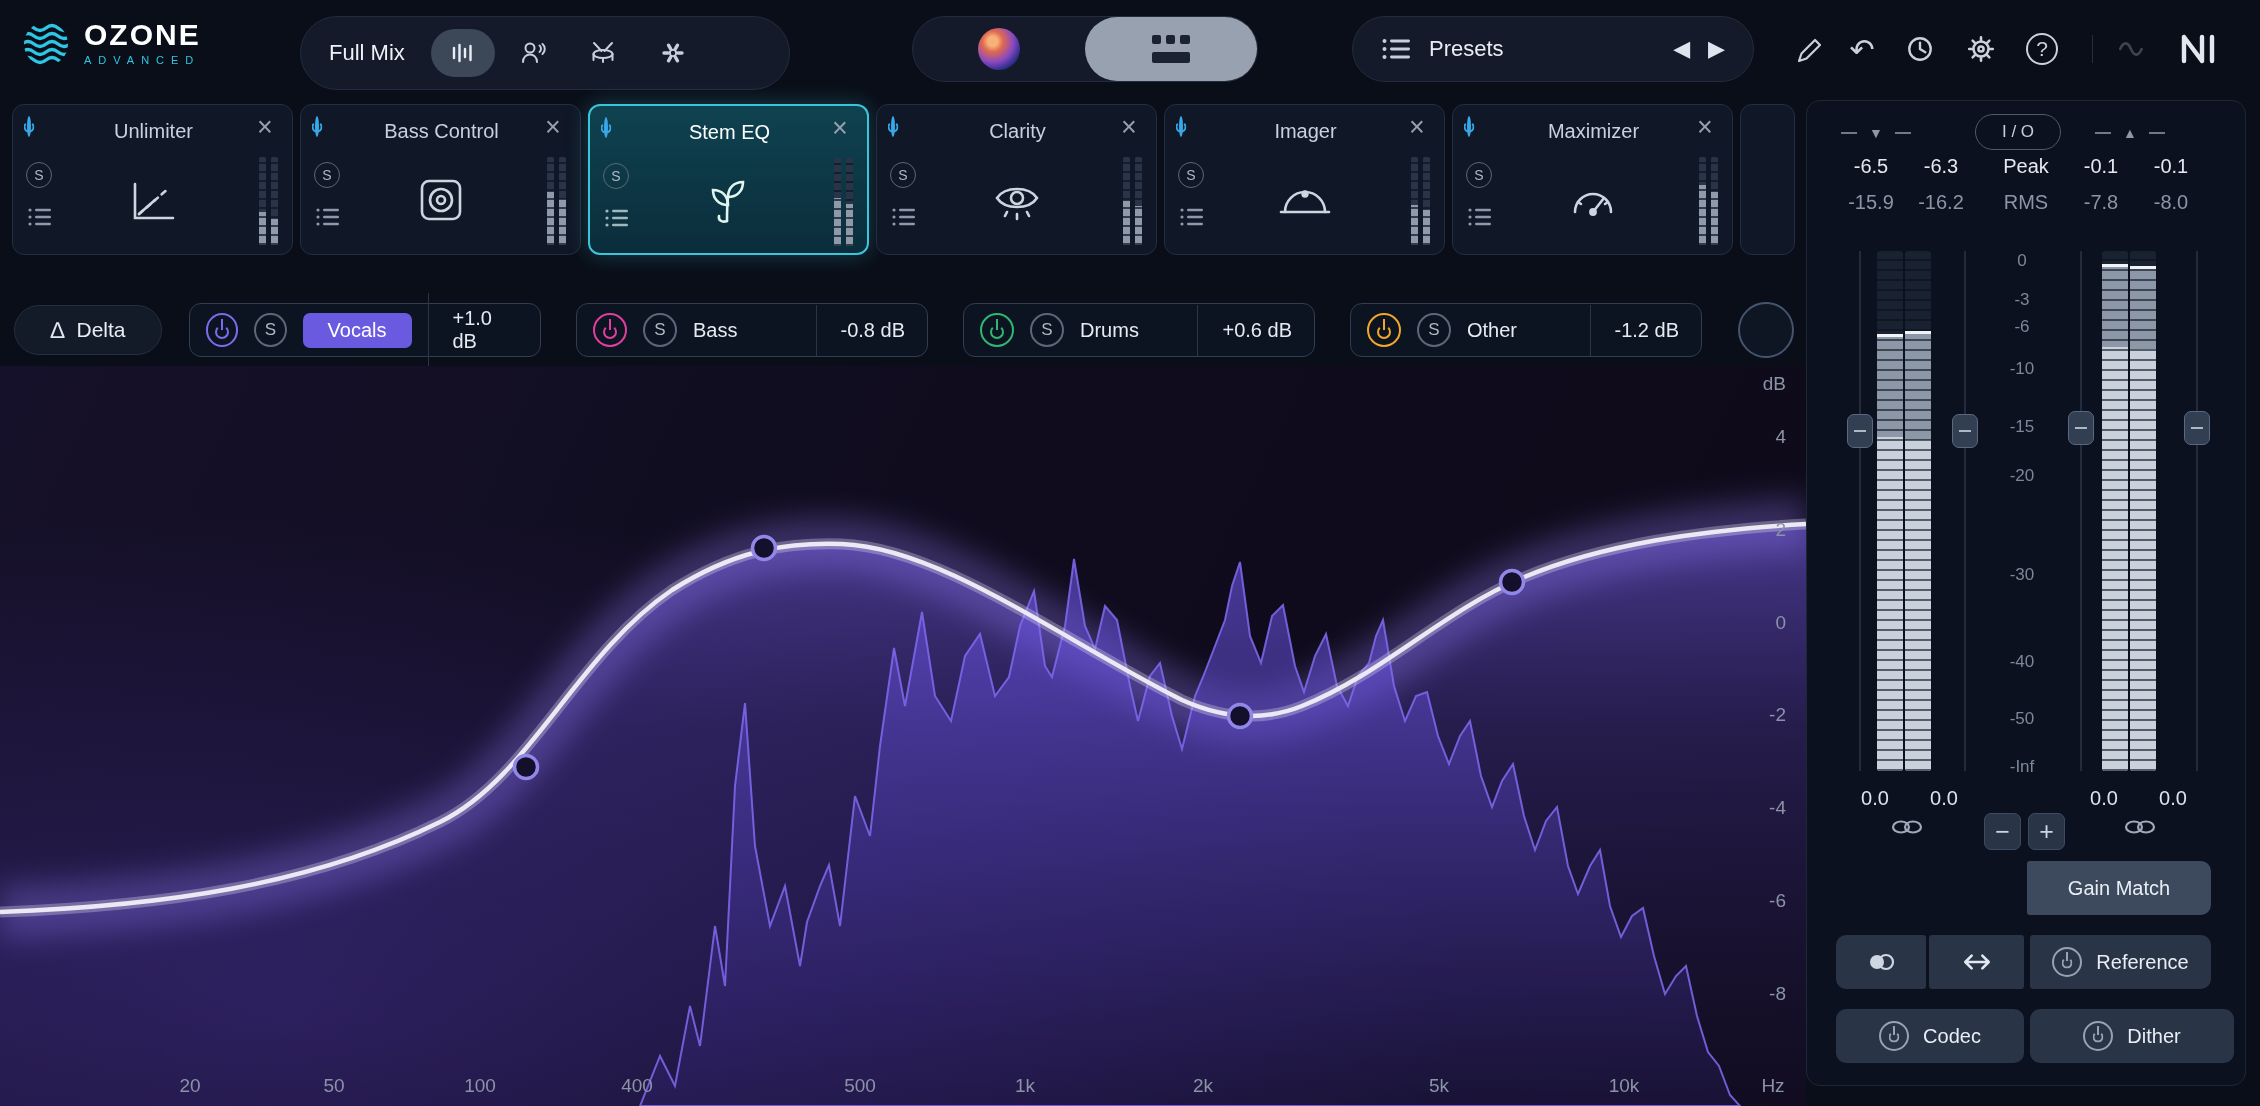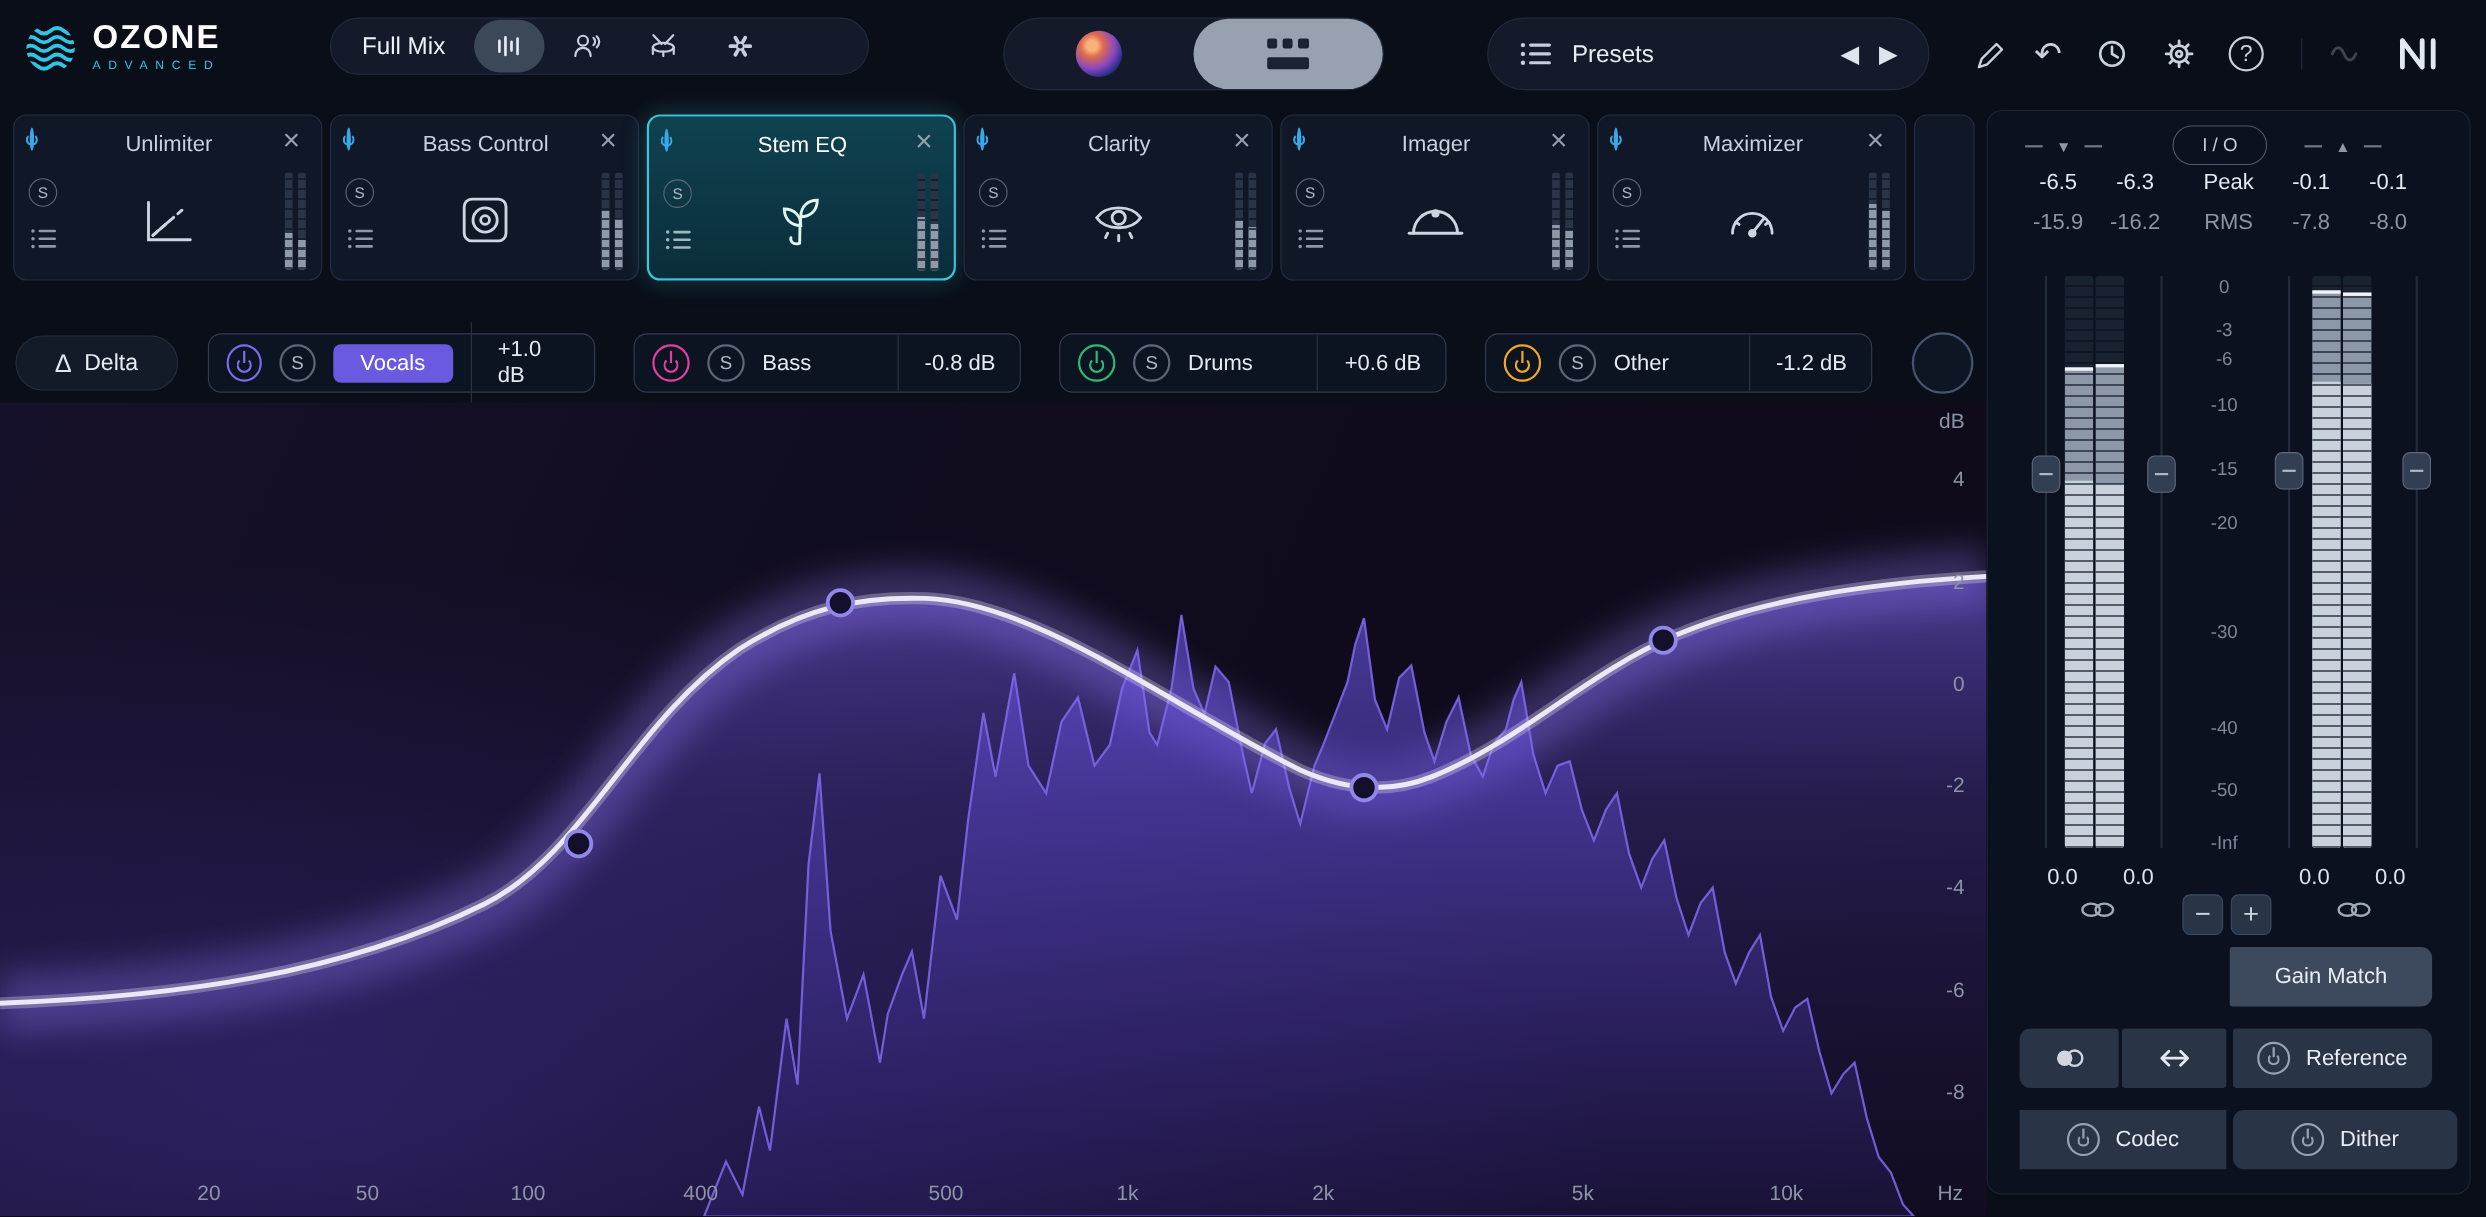--- a/index.html
+++ b/index.html
@@ -5,21 +5,21 @@
 *{box-sizing:border-box;margin:0;padding:0}
 html,body{background:#060a12}
 #app{position:relative;width:2260px;height:1106px;background:#0a0e18;font-family:"Liberation Sans",sans-serif;color:#cfd6e2;overflow:hidden}
 .abs{position:absolute}
 svg{display:block}
 
 .logo{left:22px;top:20px;display:flex;gap:14px}
 .logo .t1{font-size:30px;font-weight:bold;color:#fff;letter-spacing:2px;line-height:30px}
 .logo .t2{font-size:11px;color:#2fc6e4;letter-spacing:7px;margin-top:4px}
 .pill{background:#141a29;border:1px solid #222c3e;border-radius:40px}
-.fullmix{left:300px;top:16px;width:490px;height:52px;display:flex;align-items:center;padding:0 12px 0 28px;gap:6px}
+.fullmix{left:300px;top:16px;width:490px;height:74px;display:flex;align-items:center;padding:0 12px 0 28px;gap:6px}
 .fullmix .lbl{font-size:22px;color:#eef2f7;margin-right:20px}
 .mixbtn{width:64px;height:48px;border-radius:28px;display:flex;align-items:center;justify-content:center}
 .mixbtn.sel{background:#3c4758}
 .viewtoggle{left:912px;top:16px;width:346px;height:66px;display:flex}
 .vseg{flex:1;display:flex;align-items:center;justify-content:center;border-radius:33px}
 .vseg.light{background:#97a1b0}
 .sphere{width:42px;height:42px;border-radius:50%;background:radial-gradient(circle at 35% 32%,#f7b27a 0 12%,#e06a4e 26%,#8b49c0 52%,#2c2f8a 74%,#101a3e 100%)}
 .blocks{width:38px;height:28px;position:relative}
 .blocks i{position:absolute;background:#1b2230;border-radius:2px}
 .blocks .b1{top:0;left:0;width:9px;height:9px}
@@ -88,21 +88,21 @@
 .sl{left:185px;width:60px;text-align:center;font-size:17px;color:#7d8798}
 .gv{top:686px;width:70px;text-align:center;font-size:20px;color:#dde3ec}
 .linkic{top:716px;color:#9fa9b8}
 .sq{top:712px;width:37px;height:37px;border-radius:7px;background:#2a3447;border:1px solid #3d4b62;color:#ccd4e0;font-size:25px;display:flex;align-items:center;justify-content:center}
 .bigbtn{height:54px;color:#e9eef5;font-size:20px;display:flex;align-items:center;justify-content:center;gap:14px}
 .bypass{left:29px;top:760px;width:188px;background:#3d4a5e;border-radius:10px 3px 3px 10px}
 .gmatch{left:220px;top:760px;width:184px;background:#3d4a5e;border-radius:3px 10px 10px 3px}
 .abbtn{left:29px;top:834px;width:90px;background:#2a3447;border-radius:10px 3px 3px 10px}
 .lrbtn{left:122px;top:834px;width:95px;background:#2a3447;border-radius:3px}
 .refbtn{left:223px;top:834px;width:181px;background:#2a3447;border-radius:3px 10px 10px 3px}
-.codecbtn{left:29px;top:908px;width:188px;background:#2a3447;border-radius:0}
+.codecbtn{left:29px;top:908px;width:188px;background:#2a3447;border-radius:10px}
 .ditherbtn{left:223px;top:908px;width:204px;background:#2a3447;border-radius:10px}
 </style>
 </head>
 <body>
 
 <div id="app">
 
   <div class="abs logo">
     <span>
       <svg width="48" height="48" viewBox="0 0 48 48">

